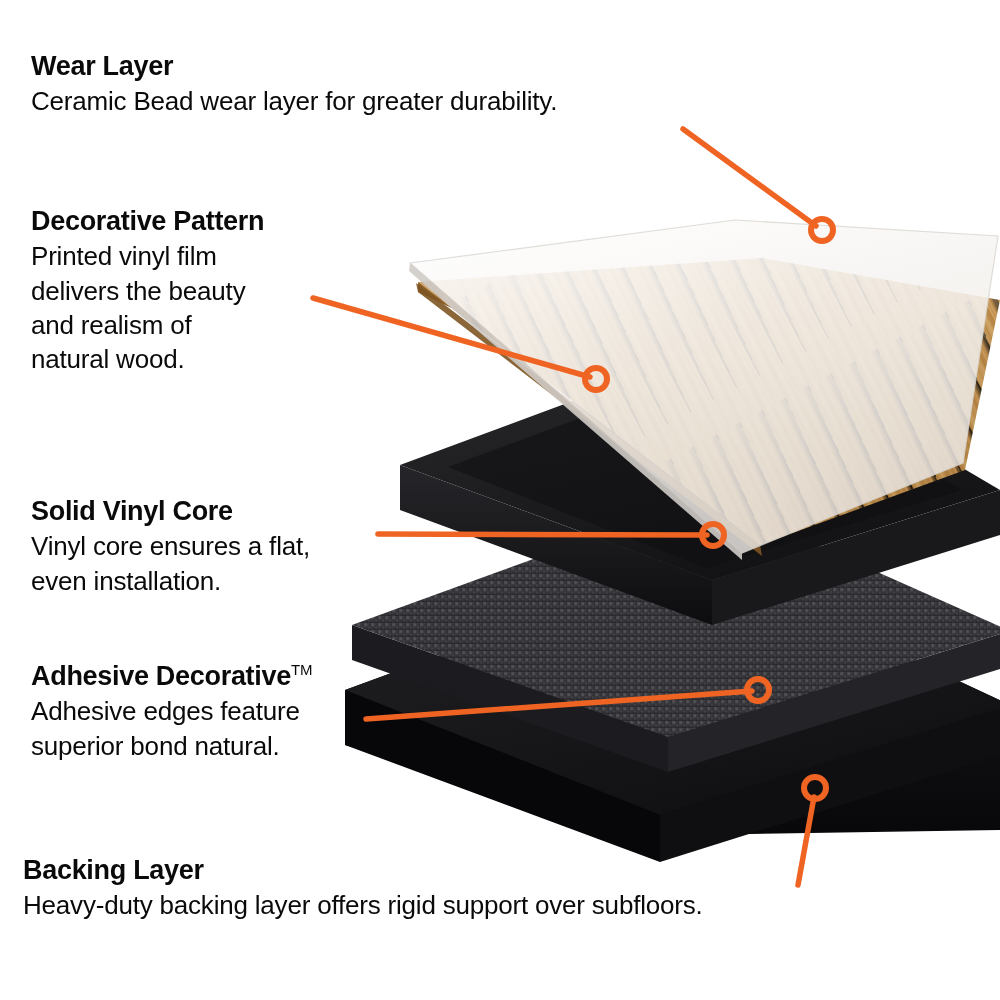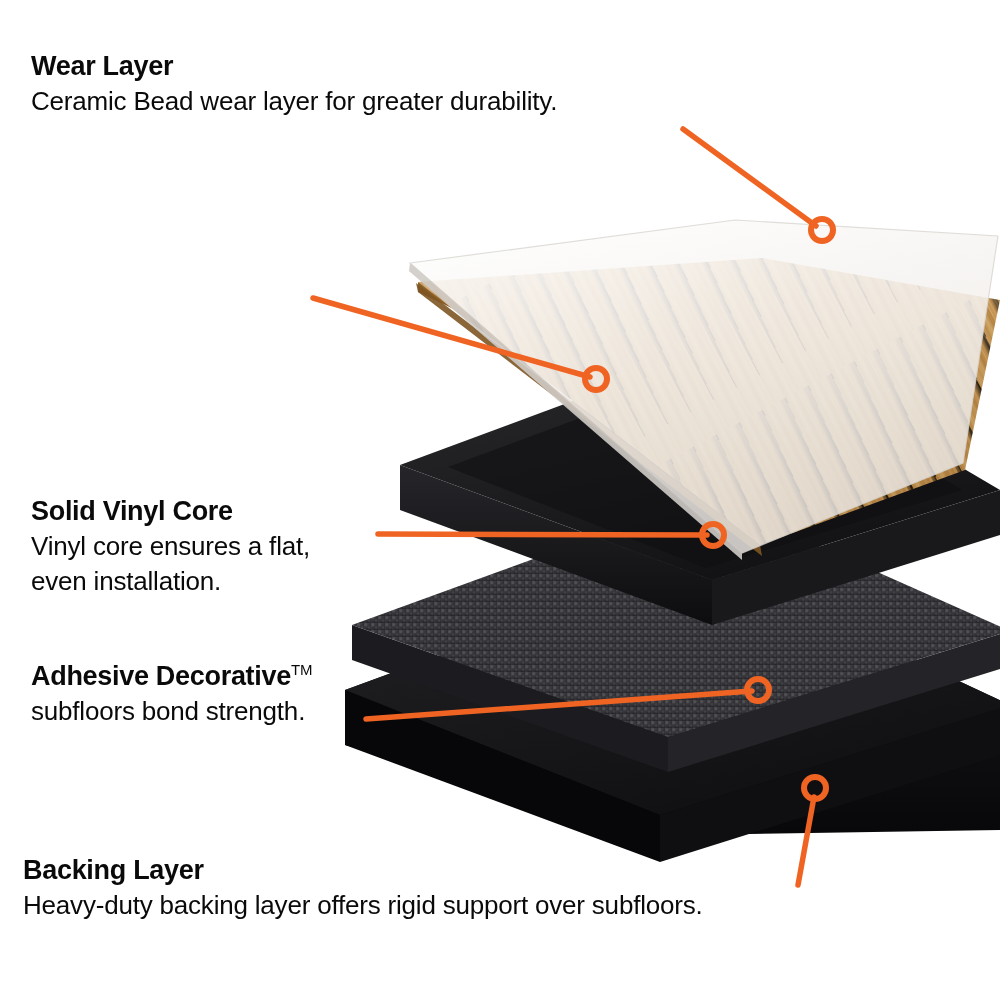--- a/index.html
+++ b/index.html
@@ -181,35 +181,45 @@
     </g>
   </svg>
 
   <div class="callout" id="co-wear">
     <div class="c-title">Wear Layer</div>
     <div class="c-body">
       <span class="ln">Ceramic Bead wear layer for greater durability.</span>
     </div>
   </div>
 
+  <div class="callout" id="co-decor">
+    <div class="c-title">Decorative Pattern</div>
+    <div class="c-body">
+      <span class="ln">Printed vinyl film</span>
+      <span class="ln">delivers the beauty</span>
+      <span class="ln">and realism of</span>
+      <span class="ln">natural wood.</span>
+    </div>
+  </div>
 
   <div class="callout" id="co-core">
     <div class="c-title">Solid Vinyl Core</div>
     <div class="c-body">
       <span class="ln">Vinyl core ensures a flat,</span>
       <span class="ln">even installation.</span>
     </div>
   </div>
 
   <div class="callout" id="co-grip">
     <div class="c-title">
       <span>Adhesive Decorative</span><span class="tm">TM</span>
     </div>
     <div class="c-body">
-      <span class="ln">subfloors bond strength.</span>
+      <span class="ln">Adhesive edges feature</span>
+      <span class="ln">superior bond natural.</span>
     </div>
   </div>
 
   <div class="callout" id="co-backing">
     <div class="c-title">Backing Layer</div>
     <div class="c-body">
       <span class="ln">Heavy-duty backing layer offers rigid support over subfloors.</span>
     </div>
   </div>
 

